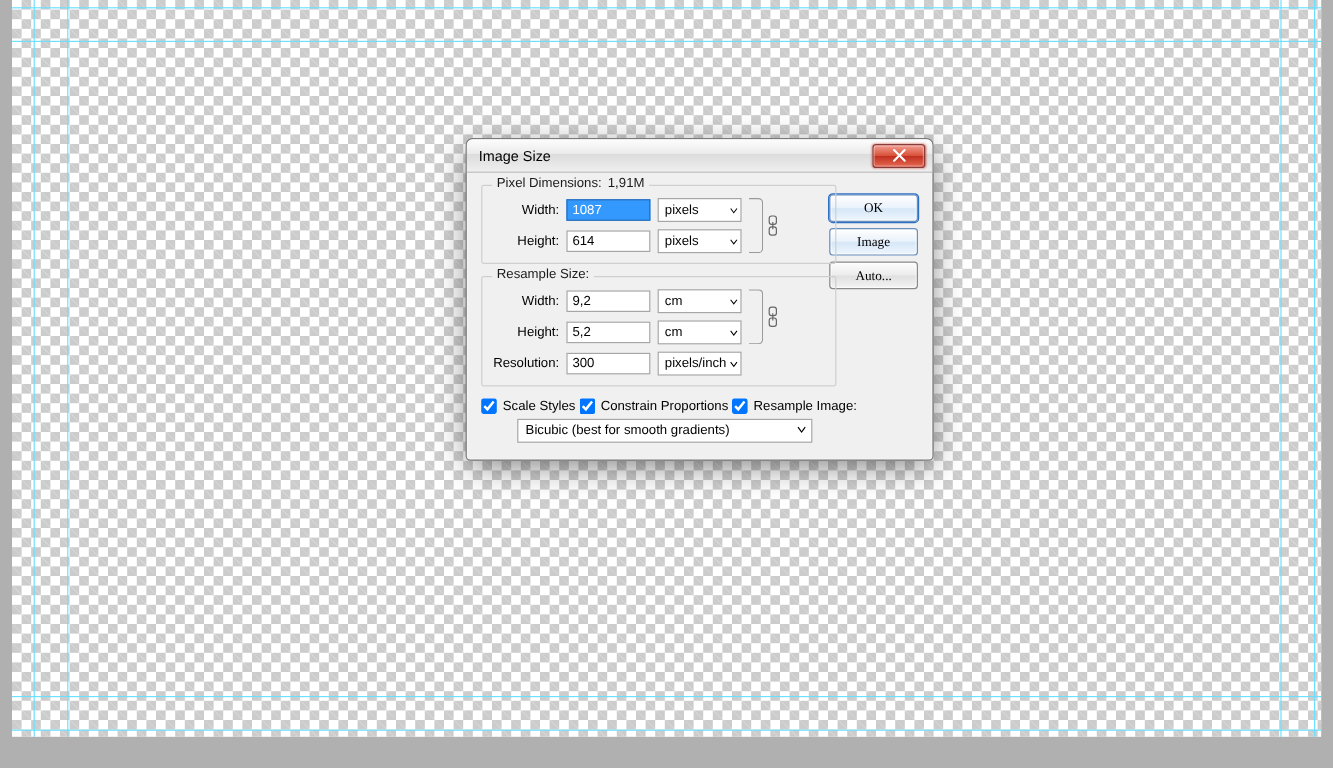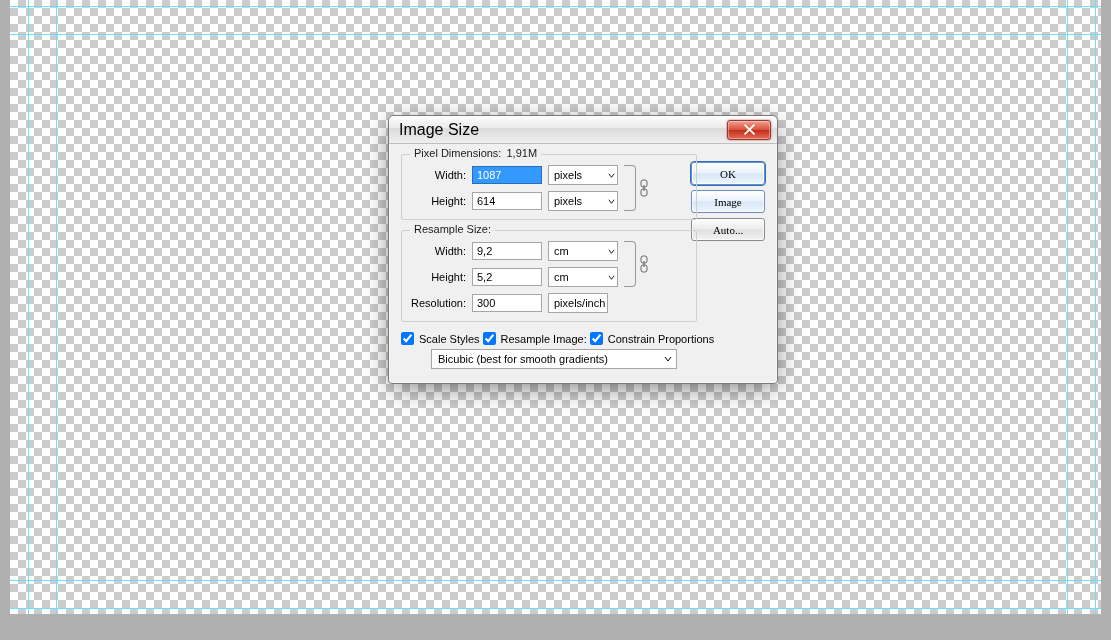--- a/index.html
+++ b/index.html
@@ -29,21 +29,21 @@
     background:#f0f0f0;border:1px solid #7a7a7a;border-radius:6px 6px 4px 4px;
     box-shadow:0 6px 28px -4px rgba(0,0,0,.55),0 0 0 1px rgba(255,255,255,.4) inset;
     overflow:hidden;
   }
   .titlebar{
     height:27px;display:flex;align-items:center;justify-content:space-between;
     padding:0 6px 0 10px;
     background:linear-gradient(#fdfdfd,#ebebeb 45%,#dcdcdc 46%,#efefef);
     border-bottom:1px solid #bfbfbf;
   }
-  .titlebar .title{font-size:16px;}
+  .titlebar .title{font-size:12px;}
   .win-close{
     width:42px;height:18px;border:1px solid #8a3a3a;border-radius:3px;
     background:linear-gradient(#f39e93,#d9523a 48%,#c03020 52%,#e76a52);
     display:flex;align-items:center;justify-content:center;color:#fff;
     box-shadow:0 0 2px #d04a38,inset 0 0 0 1px rgba(255,255,255,.35);
   }
   .win-close svg{width:11px;height:11px;display:block;}
 
   .body{padding:10px 12px 14px 12px;position:relative;}
 
@@ -73,21 +73,21 @@
   .lbl{width:56px;text-align:right;}
   .lbl.res{width:56px;}
   .txt{
     width:70px;height:18px;border:1px solid #a6a6a6;background:#fff;padding:0 4px;font:inherit;box-sizing:border-box;
   }
   .txt.sel{background:#3399ff;color:#fff;border-color:#2a6db8;}
   .combo{
     width:70px;height:20px;border:1px solid #a6a6a6;background:#fff;display:flex;align-items:center;
     justify-content:space-between;padding:0 2px 0 5px;box-sizing:border-box;
   }
-  .combo.wide{width:60px;}
+  .combo.wide{width:70px;}
   .combo .arr{width:7px;height:7px;}
   .combo .arr svg{display:block;}
   .combo-full{
     width:246px;height:20px;border:1px solid #a6a6a6;background:#fff;display:flex;align-items:center;
     justify-content:space-between;padding:0 4px 0 6px;box-sizing:border-box;margin-left:30px;margin-top:4px;
   }
 
   
   .link-col{display:flex;align-items:center;margin-left:6px;height:46px;}
   .bracket{
@@ -245,25 +245,25 @@
       </div>
     </div>
 
     <div class="chk-wrap">
       <label class="chk">
         <input type="checkbox" checked="" style="">
         <span>Scale Styles</span>
       </label>
       <label class="chk">
         <input type="checkbox" checked="" style="">
-        <span>Resample Image:</span>
+        <span>Constrain Proportions</span>
       </label>
       <label class="chk">
         <input type="checkbox" checked="" style="">
-        <span>Constrain Proportions</span>
+        <span>Resample Image:</span>
       </label>
     </div>
 
     <div class="combo-full">
       <span>Bicubic (best for smooth gradients)</span>
       <span class="arr"><svg width="8" height="8" viewBox="0 0 8 8">
             <path d="M1 2 L4 6 L7 2" fill="none" stroke="#000"></path>
           </svg></span>
     </div>
 

